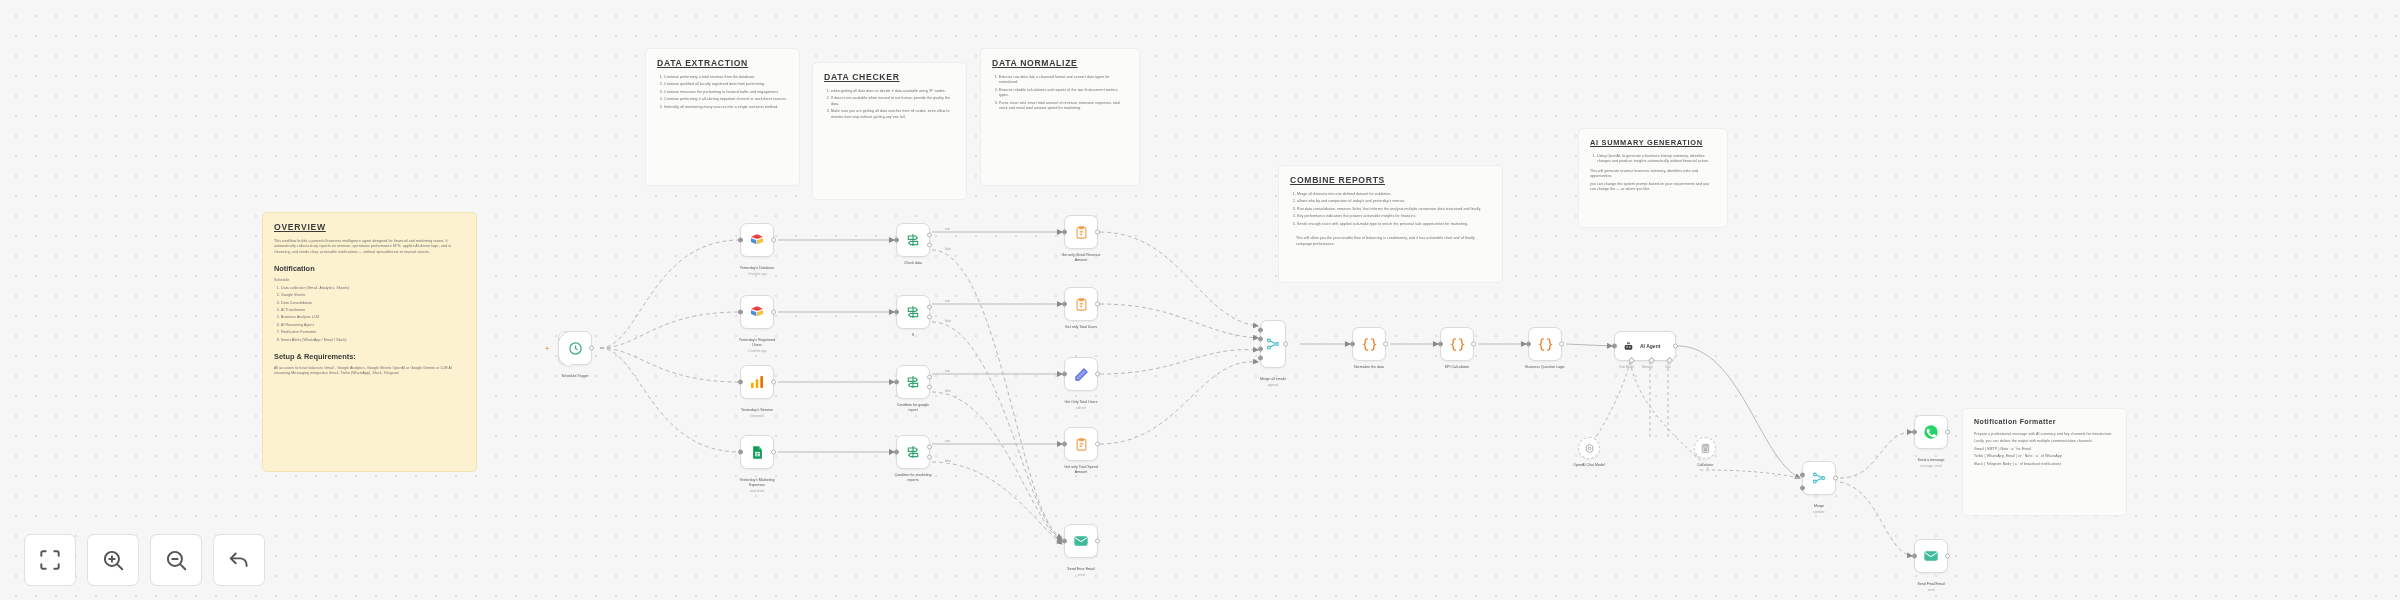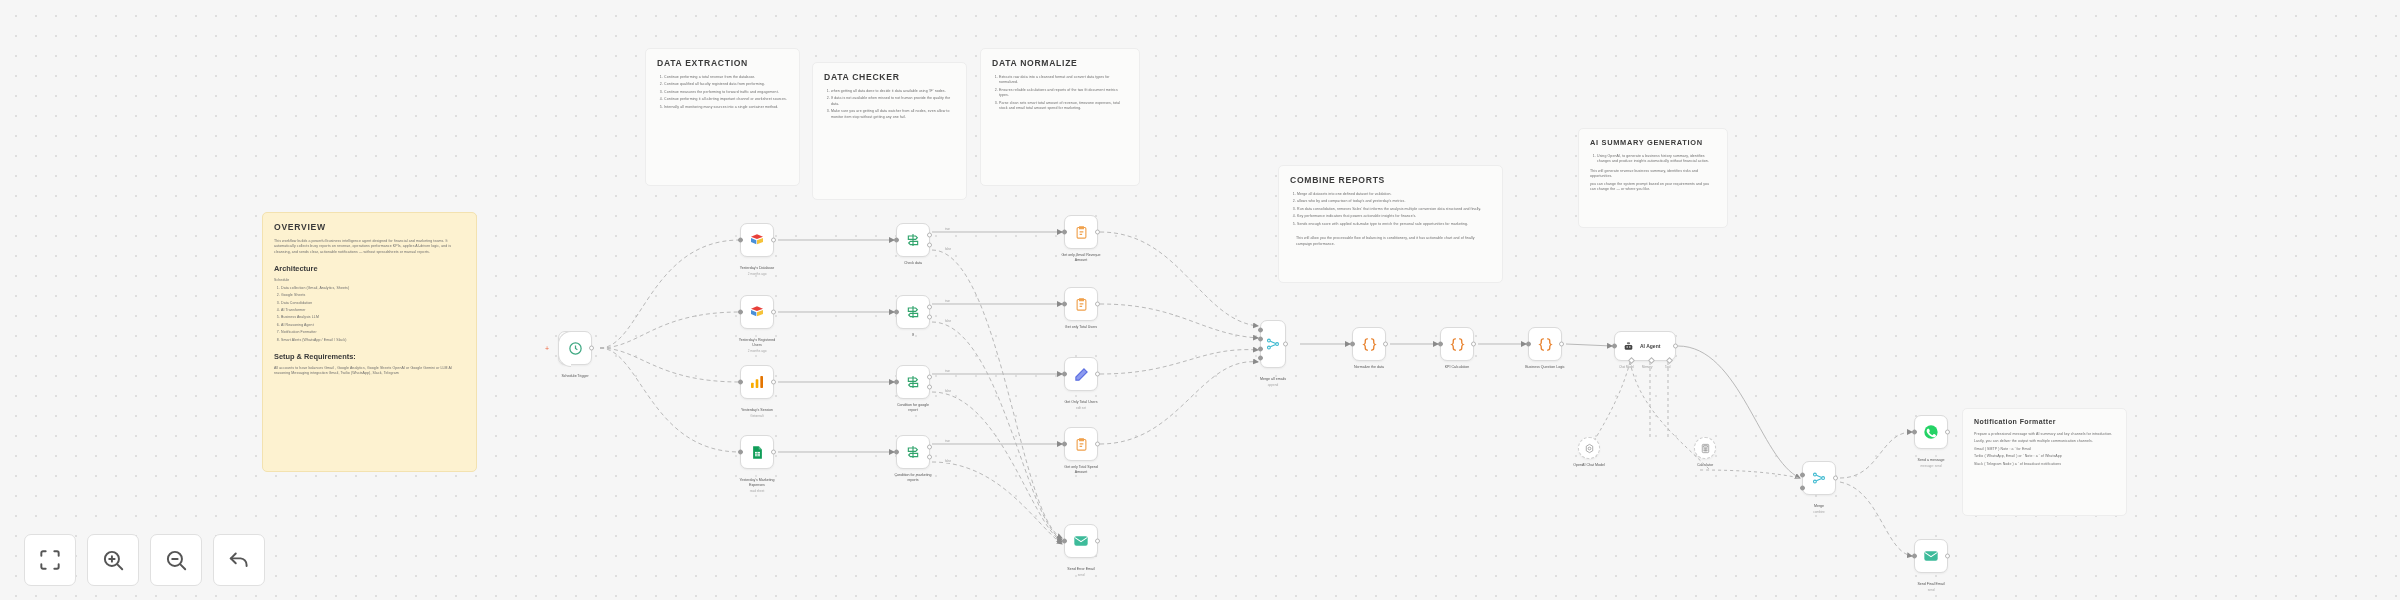--- a/index.html
+++ b/index.html
@@ -29,21 +29,21 @@
   }
   .note.yellow { background: #fdf2d0; border: 1px solid #f3e2b0; }
   .note.plain  { background: #fbfbfa; border: 1px solid #ededed; }
   .note h3 {
     margin: 0 0 7px 0;
     font-size: 8.2px;
     letter-spacing: .4px;
     color: #3a3a3a;
     font-weight: 700;
   }
-  .note.caps h3 { text-transform: uppercase; font-size: 8.6px; letter-spacing: .7px; }
+  .note.caps h3 { text-transform: uppercase; font-size: 8.6px; letter-spacing: .7px; text-decoration: underline; }
   .note h4 {
     margin: 9px 0 5px 0;
     font-size: 7.4px;
     color: #3a3a3a;
     font-weight: 700;
   }
   .note p, .note li {
     margin: 0 0 2px 0;
     font-size: 3.5px;
     line-height: 1.55;
@@ -199,21 +199,21 @@
       <path d="M1700,470 C1740,470 1770,472 1800,478" stroke-dasharray="3 3"></path>
 
       <path d="M1840,478 C1880,478 1880,432 1912,432" stroke-dasharray="4 3" marker-end="url(#ah)"></path>
       <path d="M1840,482 C1880,490 1885,552 1912,556" stroke-dasharray="4 3" marker-end="url(#ah)"></path>
     </g>
   </svg>
 
   <div class="note yellow caps" style="left:262px; top:212px; width:215px; height:260px;">
     <h3>OVERVIEW</h3>
     <p id="ov-body">This workflow builds a powerful business intelligence agent designed for financial and marketing teams. It automatically collects busy reports on revenue, operations performance KPIs, applies AI-driven logic, and is cleansing, and sends clear, actionable notifications — without spreadsheets or manual reports.</p>
-    <h4>Architecture</h4>
+    <h4>Notification</h4>
     <p>Schedule</p>
     <ol id="ov-arch">
         <li>Data collection (Gmail, Analytics, Sheets)</li>
         <li>Google Sheets</li>
         <li>Data Consolidation</li>
         <li>AI Transformer</li>
         <li>Business Analysis LLM</li>
         <li>AI Reasoning Agent</li>
         <li>Notification Formatter</li>
         <li>Smart Alerts (WhatsApp / Email / Slack)</li>

